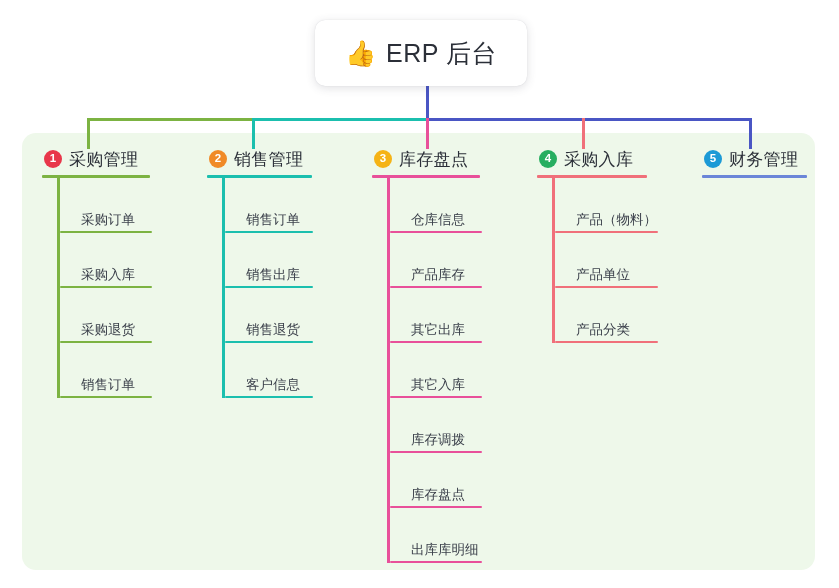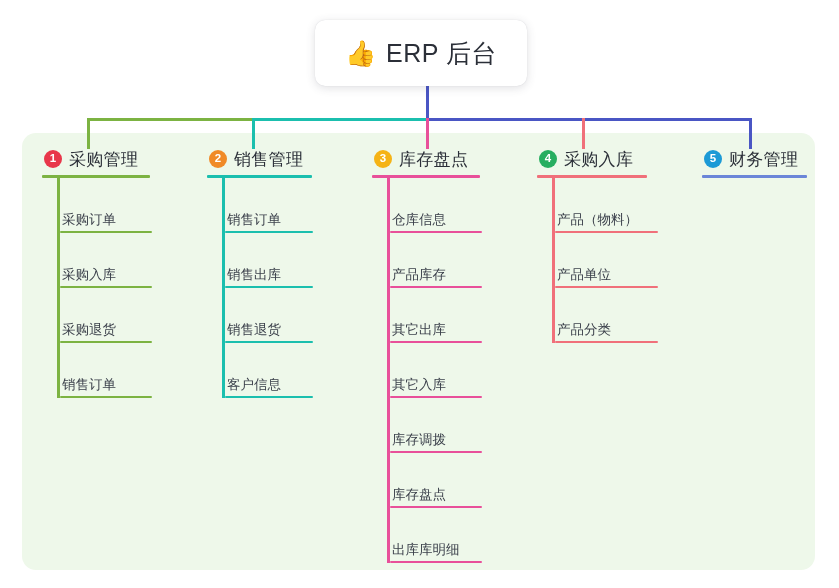--- a/index.html
+++ b/index.html
@@ -65,21 +65,21 @@
   .spine{
     position:absolute;left:15px;top:0;bottom:0;width:2.5px;
   }
   .leaf{
     position:relative;
     height:55px;
     display:flex;align-items:flex-end;
   }
   .leaf-text{
     font-size:13.5px;color:#3a3f4a;white-space:nowrap;
-    padding:0 0 4px 2px;
+    padding:0 0 4px 21px;
   }
   .leaf-rule{
     position:absolute;left:0;bottom:0;height:2px;border-radius:1px;
   }
 </style>
 </head>
 <body>
 
 <div id="stage">
 

